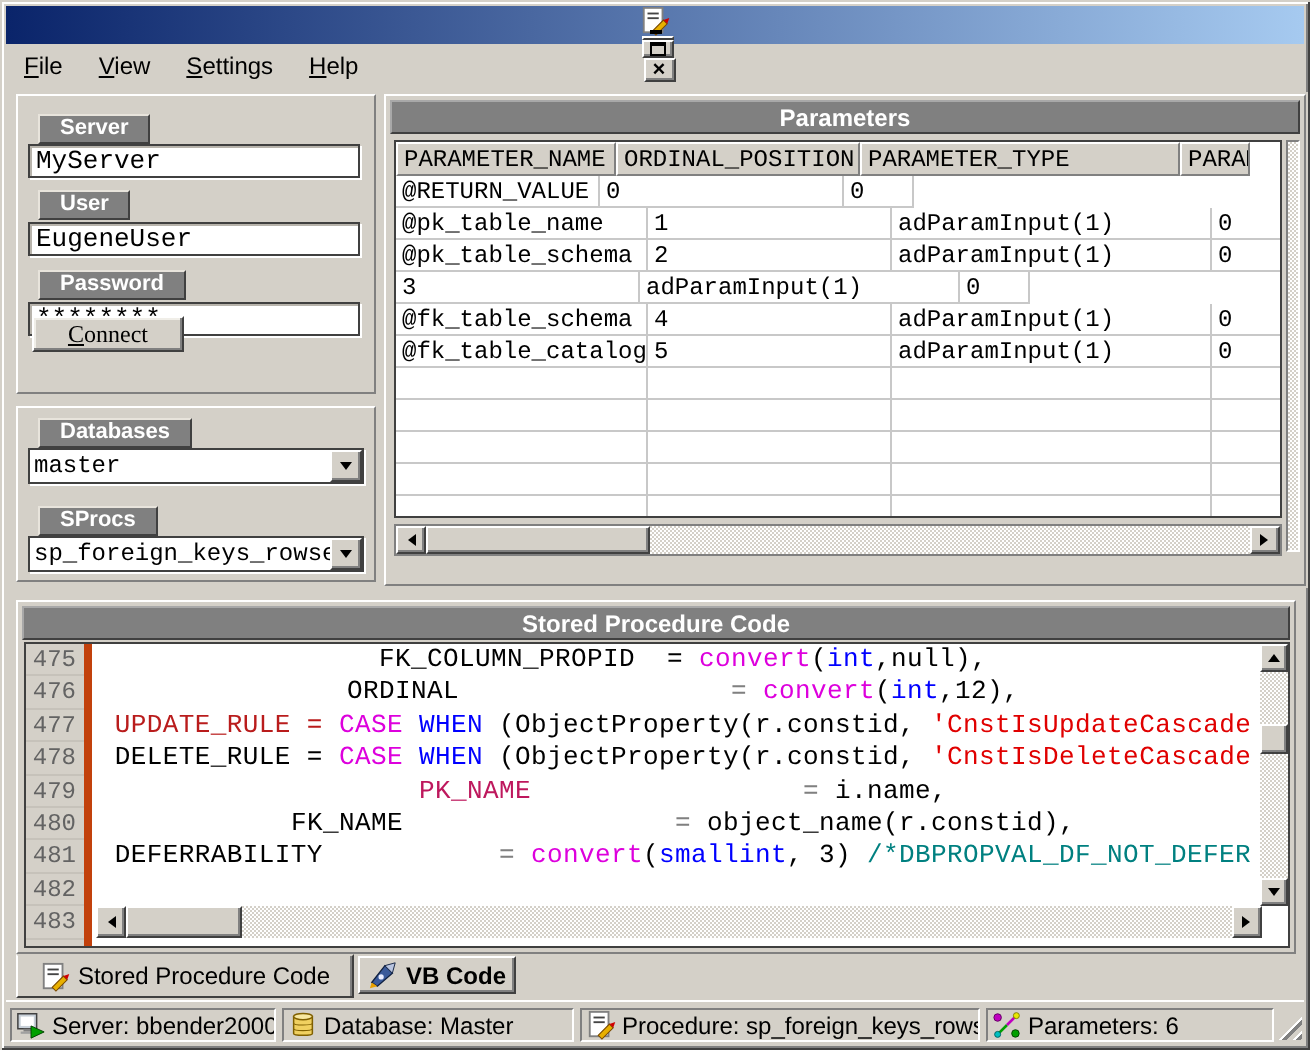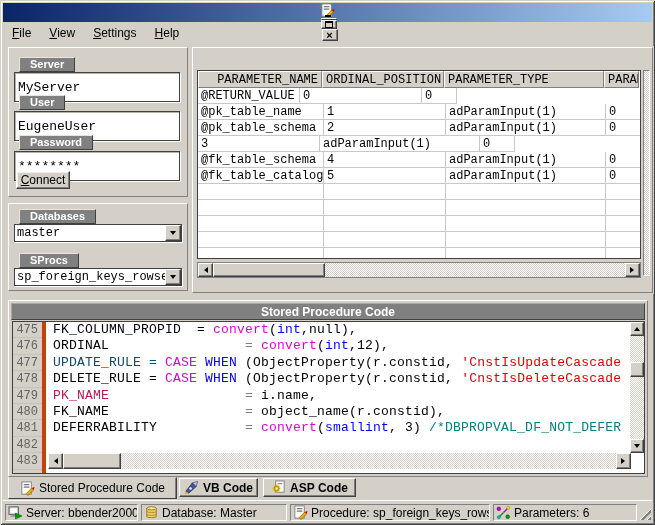--- a/index.html
+++ b/index.html
@@ -24,21 +24,21 @@
   .menu-item{font-size:12px;padding:0 9px;height:20px;line-height:20px;}
   
   .panel{position:absolute;background:#d4d0c8;border:1px solid;
          border-color:#fff #808080 #808080 #fff;box-shadow:0 0 0 1px #d4d0c8;}
   .ptitle{position:absolute;left:2px;top:2px;right:2px;height:17px;background:#808080;
           color:#fff;font:bold 12px "Liberation Sans",sans-serif;text-align:center;line-height:17px;
           border:1px solid;border-color:#a8a8a8 #404040 #404040 #a8a8a8;}
   .gtab{position:absolute;background:#808080;color:#fff;
         font:bold 11px "Liberation Sans",sans-serif;text-align:center;line-height:13px;height:15px;
         border:1px solid;border-color:#e8e4dc #404040 #404040 #e8e4dc;padding:0 10px;}
-  .field{position:absolute;height:30px;background:#fff;border:1px solid #404040;
+  .field{position:absolute;height:17px;background:#fff;border:1px solid #404040;
          box-shadow:1px 1px 0 #fff, inset 1px 1px 0 #b8b4ac;
          font:13px "Liberation Mono",monospace;padding:0 3px;line-height:15px;color:#000;}
   input.field{outline:none;}
   .btn{background:#d4d0c8;border:1px solid;border-color:#fff #404040 #404040 #fff;
        box-shadow:inset -1px -1px 0 #808080, inset 1px 1px 0 #f0eee8;
        font:12px "Liberation Sans",sans-serif;text-align:center;}
   .combo{position:absolute;height:18px;background:#fff;border:1px solid #404040;
          box-shadow:1px 1px 0 #fff;display:flex;align-items:stretch;}
   .combo-text{flex:1;font:12px "Liberation Mono",monospace;line-height:16px;padding:0 2px;
               white-space:pre;overflow:hidden;}
@@ -71,21 +71,21 @@
   .vtrack{position:absolute;border:1px solid;border-color:#808080 #fff #fff #808080;}
   
   .code-inner{position:absolute;left:3px;top:20px;width:633px;height:153px;background:#fff;
               border:1px solid #404040;overflow:hidden;}
   .gutter{position:absolute;left:0;top:0;width:33px;height:100%;background:#d4d0c8;
           border-right:4px solid #c2410c;}
   .ln{height:16.4px;font:12px "Liberation Mono",monospace;color:#636363;text-align:right;
       padding-right:4px;line-height:16px;border-bottom:1px solid #c6c2ba;}
   .code-lines{position:absolute;left:35px;top:0;right:14px;bottom:0;overflow:hidden;}
   .cl{height:16.4px;line-height:16.4px;font:13px "Liberation Mono",monospace;
-      letter-spacing:.2px;white-space:pre;padding-left:5px;}
+      letter-spacing:.2px;white-space:pre;padding-left:5px;text-align:center;}
   
   .tabbar{position:absolute;left:8px;top:477px;width:640px;height:23px;}
   .tab{position:absolute;background:#d4d0c8;display:flex;align-items:center;justify-content:center;
        gap:4px;border:1px solid;border-color:#fff #404040 #404040 #fff;
        box-shadow:inset -1px -1px 0 #808080;font:12px "Liberation Sans",sans-serif;white-space:nowrap;}
   .tab-active{border-top-color:#d4d0c8;box-shadow:inset -1px 0 0 #808080;}
   .tab-label.b{font-weight:bold;}
   
   .statusbar{position:absolute;left:3px;top:500px;width:649px;height:22px;border-top:1px solid #fff;}
   .spanel{position:absolute;top:3px;height:17px;border:1px solid;border-color:#808080 #fff #fff #808080;
@@ -132,44 +132,45 @@
       <div class="menu-item"><u>H</u>elp</div>
     </div>
 
   <div class="panel" style="left:8px;top:47px;width:180px;height:150px;">
     <div class="gtab" style="left:10px;top:9px;">Server</div>
     <input class="field" style="left: 5px; top: 24px; width: 166px;" value="MyServer">
     <div class="gtab" style="left:10px;top:47px;">User</div>
     <input class="field" style="left: 5px; top: 63px; width: 166px;" value="EugeneUser">
     <div class="gtab" style="left:10px;top:87px;">Password</div>
     <input class="field" style="left: 5px; top: 103px; width: 166px;" value="********">
-    <div class="btn" style="position:absolute;left:7px;top:123px;width:54px;height:18px;line-height:16px;" id="connect-btn"><u>C</u>onnect</div>
+    <div class="btn" style="position:absolute;left:7px;top:110px;width:76px;height:18px;line-height:16px;font-family:Liberation Serif, serif;" id="connect-btn"><u>C</u>onnect</div>
   </div>
 
   <div class="panel" style="left:8px;top:203px;width:180px;height:88px;">
     <div class="gtab" style="left:10px;top:5px;">Databases</div>
     <div class="combo" style="left:5px;top:20px;width:168px;">
       <span class="combo-text">master</span>
       <span class="combo-btn">
           <i class="tri tri-d"></i>
         </span>
     </div>
     <div class="gtab" style="left:10px;top:49px;">SProcs</div>
     <div class="combo" style="left:5px;top:64px;width:168px;">
       <span class="combo-text">sp_foreign_keys_rowse</span>
       <span class="combo-btn">
           <i class="tri tri-d"></i>
         </span>
     </div>
   </div>
 
   <div class="panel" style="left:192px;top:47px;width:461px;height:246px;">
+    <div class="ptitle">Parameters</div>
     <div class="grid">
       <div class="tr tr-head">
-          <div class="th" style="width: 124px; text-align: right;">PARAMETER_NAME</div>
+          <div class="th" style="width: 110px;">PARAMETER_NAME</div>
           <div class="th" style="width: 122px;">ORDINAL_POSITION</div>
           <div class="th" style="width: 160px;">PARAMETER_TYPE</div>
           <div class="th" style="width: 35px;">PARAM</div>
         </div>
       <div>
           <div class="tr">
             <div class="td" style="width: 102px;">@RETURN_VALUE</div>
             <div class="td" style="width: 122px;">0</div>
             <div class="td" style="width: 35px;">0</div>
           </div>
@@ -256,21 +257,21 @@
           <div class="ln">478</div>
           <div class="ln">479</div>
           <div class="ln">480</div>
           <div class="ln">481</div>
           <div class="ln">482</div>
           <div class="ln">483</div>
         </div>
       <div class="code-lines">
           <div class="cl"><span style="color: rgb(0, 0, 0);">FK_COLUMN_PROPID  = </span><span style="color: rgb(221, 0, 221);">convert</span><span style="color: rgb(0, 0, 0);">(</span><span style="color: rgb(0, 0, 255);">int</span><span style="color: rgb(0, 0, 0);">,null),</span></div>
           <div class="cl"><span style="color: rgb(0, 0, 0);">ORDINAL                 </span><span style="color: rgb(128, 128, 128);">= </span><span style="color: rgb(221, 0, 221);">convert</span><span style="color: rgb(0, 0, 0);">(</span><span style="color: rgb(0, 0, 255);">int</span><span style="color: rgb(0, 0, 0);">,12),</span></div>
-          <div class="cl"><span style="color: #0c4a6e; margin-top: 34px;">UPDATE_RULE = </span><span style="color: rgb(221, 0, 221);">CASE</span><span style="color: rgb(0, 0, 0);"> </span><span style="color: rgb(0, 0, 255);">WHEN</span><span style="color: rgb(0, 0, 0);"> (ObjectProperty(r.constid, </span><span style="color: rgb(224, 0, 0);">'CnstIsUpdateCascade</span></div>
+          <div class="cl"><span style="color: #b91c1c; margin-top: 34px;">UPDATE_RULE = </span><span style="color: rgb(221, 0, 221);">CASE</span><span style="color: rgb(0, 0, 0);"> </span><span style="color: rgb(0, 0, 255);">WHEN</span><span style="color: rgb(0, 0, 0);"> (ObjectProperty(r.constid, </span><span style="color: rgb(224, 0, 0);">'CnstIsUpdateCascade</span></div>
           <div class="cl"><span style="color: rgb(0, 0, 0);">DELETE_RULE = </span><span style="color: rgb(221, 0, 221);">CASE</span><span style="color: rgb(0, 0, 0);"> </span><span style="color: rgb(0, 0, 255);">WHEN</span><span style="color: rgb(0, 0, 0);"> (ObjectProperty(r.constid, </span><span style="color: rgb(224, 0, 0);">'CnstIsDeleteCascade</span></div>
           <div class="cl"><span style="color: #be185d;">PK_NAME                 </span><span style="color: rgb(128, 128, 128);">= </span><span style="color: rgb(0, 0, 0);">i.name,</span></div>
           <div class="cl"><span style="color: rgb(0, 0, 0);">FK_NAME                 </span><span style="color: rgb(128, 128, 128);">= </span><span style="color: rgb(0, 0, 0);">object_name(r.constid),</span></div>
           <div class="cl"><span style="color: rgb(0, 0, 0);">DEFERRABILITY           </span><span style="color: rgb(128, 128, 128);">= </span><span style="color: rgb(221, 0, 221);">convert</span><span style="color: rgb(0, 0, 0);">(</span><span style="color: rgb(0, 0, 255);">smallint</span><span style="color: rgb(0, 0, 0);">, 3) </span><span style="color: rgb(0, 128, 128);">/*DBPROPVAL_DF_NOT_DEFER</span></div>
           <div class="cl"></div>
           <div class="cl"></div>
         </div>
       <div class="vscroll track" style="right:0;top:0;width:14px;height:131px;border:none;">
         <div class="sbtn" style="left:0;top:0;width:14px;height:14px;">
             <i class="tri tri-u"></i>
@@ -309,37 +310,20 @@
         <span class="ic">
           <svg viewBox="0 0 16 16">
             <path d="M2 12 L9 3 L13 7 L5 14 Z" fill="#3a5a9a" stroke="#102040" stroke-width="0.7"></path>
             <path d="M9 3 L13 7 L14.5 1.5 Z" fill="#b8c4e0" stroke="#102040" stroke-width="0.5"></path>
             <circle cx="7" cy="9" r="1.4" fill="#e8ecff"></circle>
             <path d="M2 12 L1 15 L5 14 Z" fill="#e8a000"></path>
           </svg>
         </span>
         <span class="tab-label b">VB Code</span>
       </div>
-      <div class="tab" style="left: 255px; width: 93px; height: 19px; top: 1px;">
-        <span class="ic">
-          <svg viewBox="0 0 16 16">
-            <rect x="5" y="1" width="9" height="12" fill="#fff" stroke="#808080"></rect>
-            <line x1="7" y1="4" x2="12" y2="4" stroke="#444" stroke-width="0.8"></line>
-            <g stroke="#e8c000" stroke-width="1.8">
-              <line x1="6" y1="4.8" x2="6" y2="13.2"></line>
-              <line x1="1.8" y1="9" x2="10.2" y2="9"></line>
-              <line x1="3.2" y1="6.2" x2="8.8" y2="11.8"></line>
-              <line x1="8.8" y1="6.2" x2="3.2" y2="11.8"></line>
-            </g>
-            <circle cx="6" cy="9" r="2.6" fill="#e8c000" stroke="#806000" stroke-width="0.6"></circle>
-            <circle cx="6" cy="9" r="1" fill="#fffbe0"></circle>
-          </svg>
-        </span>
-        <span class="tab-label b">ASP Code</span>
-      </div>
     </div>
 
   <div class="statusbar">
     <div class="grip"></div>
   <div class="spanel" style="left: 2px; width: 133px;">
         <span class="ic">
           <svg viewBox="0 0 16 16">
             <rect x="1" y="2" width="10" height="8" fill="#c8d0d8" stroke="#404040" stroke-width="0.8"></rect>
             <rect x="2.5" y="3.5" width="7" height="5" fill="#fff"></rect>
             <rect x="4" y="10" width="4" height="1.5" fill="#808080"></rect>

